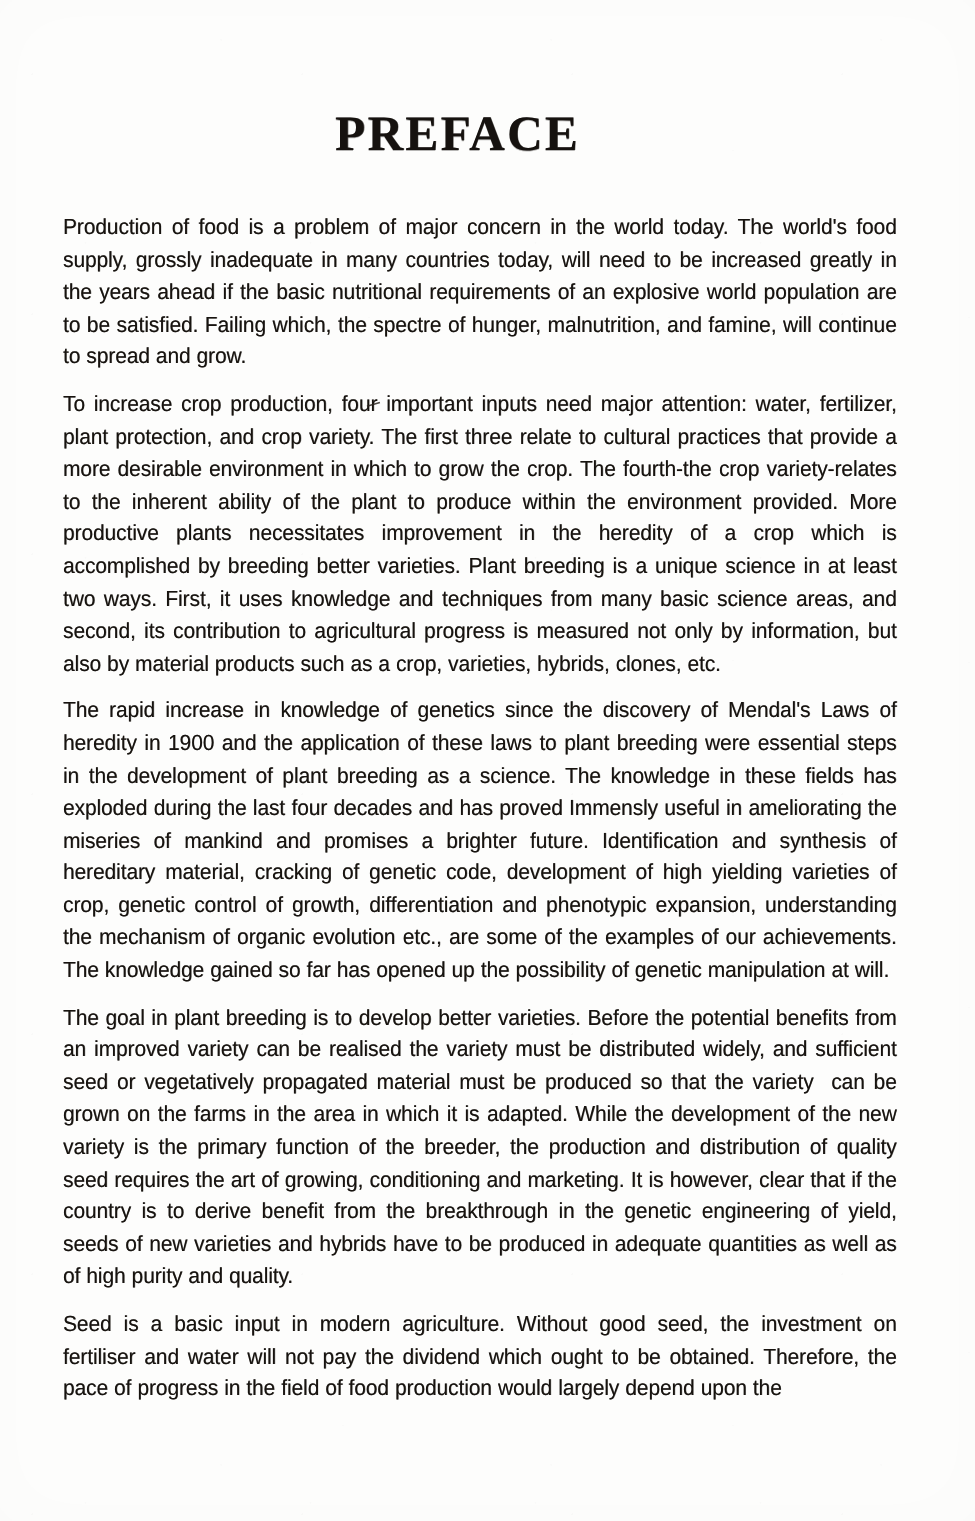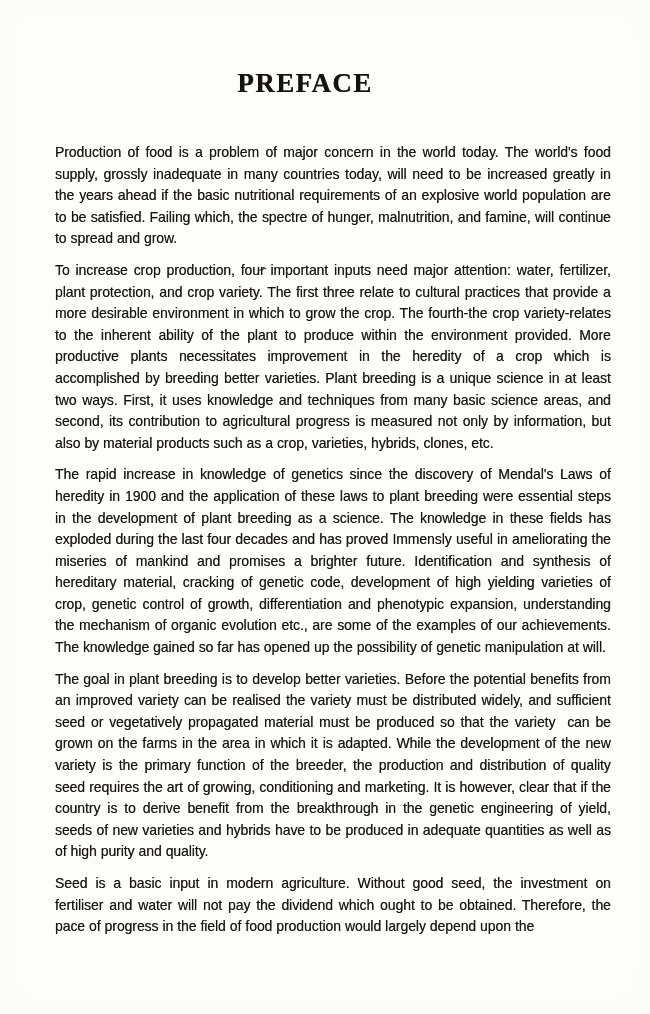--- a/index.html
+++ b/index.html
@@ -35,30 +35,30 @@
   }
 
   .page-title {
     position: absolute;
     top: 50px;
     left: 0;
     width: 610px;
     text-align: center;
     font-family: "Liberation Serif", "DejaVu Serif", serif;
     font-weight: bold;
-    font-size: 27px;
+    font-size: 33px;
     letter-spacing: 1.4px;
     color: #16120f;
     text-shadow: 0.35px 0 0 rgba(20,16,12,0.55), 0 0.35px 0 rgba(20,16,12,0.30);
   }
 
   .body-block {
     position: absolute;
     top: 142px;
-    left: 55px;
+    left: 42px;
     width: 556px;
   }
 
   .para {
     position: relative;
     margin: 0 0 10px 0;
     font-family: "Liberation Sans", "DejaVu Sans", sans-serif;
     font-size: 14.6px;
     line-height: 21.6px;
     color: #17130f;

